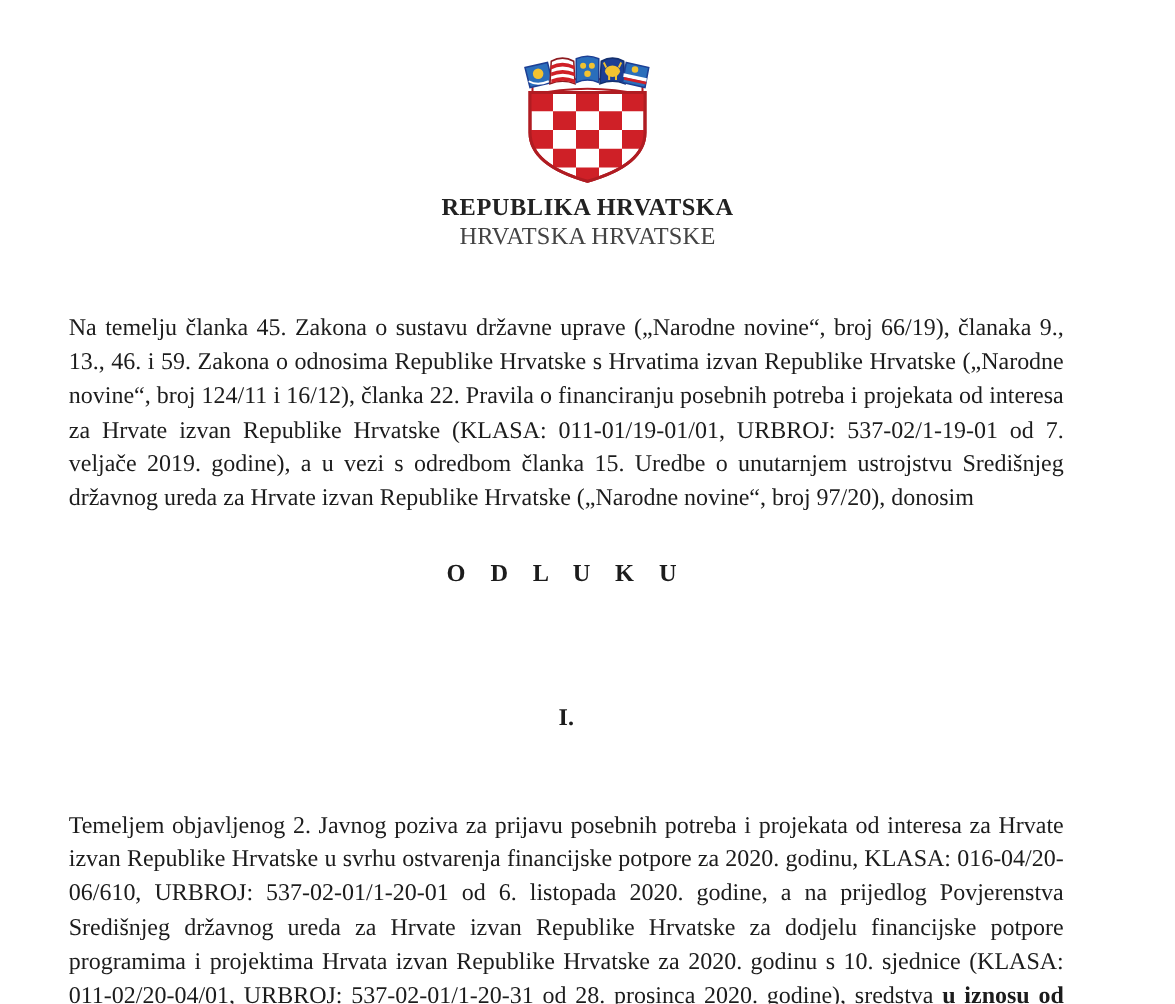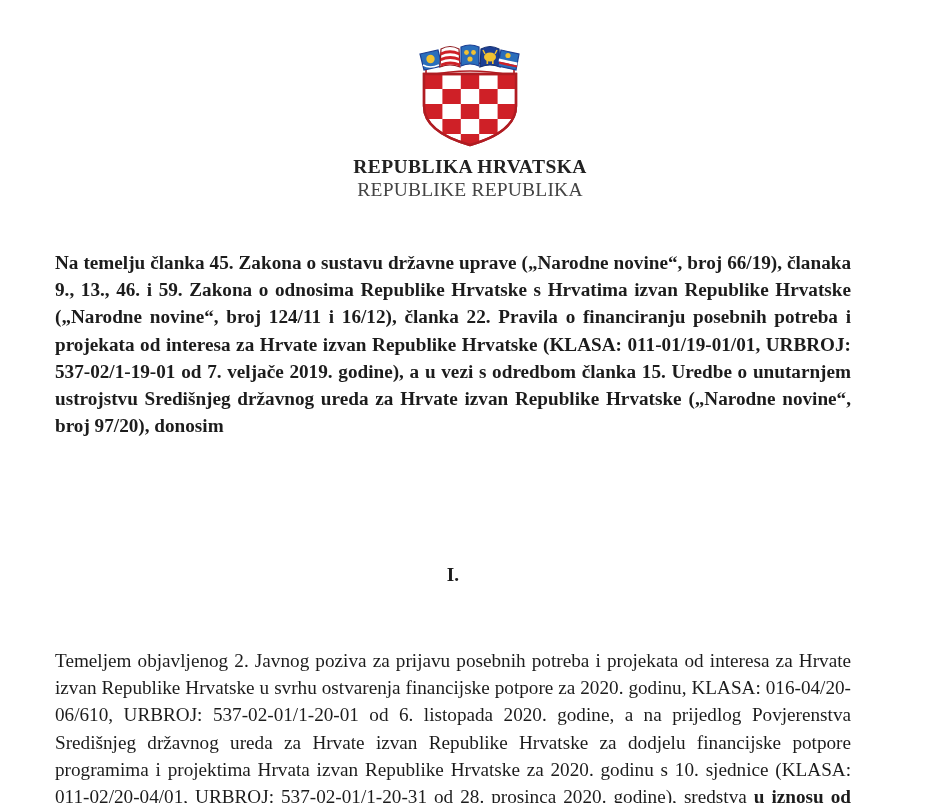--- a/index.html
+++ b/index.html
@@ -65,21 +65,21 @@
   }
   .para {
     text-align: justify;
     text-justify: inter-word;
     font-size: 19.2px;
     line-height: 27.2px;
     color: #1c1c1c;
     margin: 0;
     hyphens: none;
   }
-  .para-preamble { top: 249px; font-weight: bold; }
+  .para-preamble { top: 249px; }
   .para-final    { top: 647px; }
 
   .para b { font-weight: bold; }
 
   
   .heading-center {
     position: absolute;
     left: 55px;
     width: 796px;
     text-align: center;
@@ -178,24 +178,25 @@
         <rect x="50.8" y="90" width="18.4" height="15" fill="#cf2027"></rect>
         <rect x="87.6" y="90" width="18.4" height="15" fill="#cf2027"></rect>
       </g>
 
       <path d="M14,30 L106,30 L106,62 Q106,88 60,101 Q14,88 14,62 Z" fill="none" stroke="#b01c22" stroke-width="2.4"></path>
     </svg>
   </div>
 
   <div class="org-header">
     <div class="org-line-1">REPUBLIKA HRVATSKA</div>
-    <div class="org-line-3">REPUBLIKE REPUBLIKA</div>
+    <div class="org-line-3">HRVATSKA HRVATSKE</div>
   </div>
 
   <p class="para body-block para-preamble">Na temelju članka 45. Zakona o sustavu državne uprave („Narodne novine“, broj 66/19), članaka 9., 13., 46. i 59. Zakona o odnosima Republike Hrvatske s Hrvatima izvan Republike Hrvatske („Narodne novine“, broj 124/11 i 16/12), članka 22. Pravila o financiranju posebnih potreba i projekata od interesa za Hrvate izvan Republike Hrvatske (KLASA: 011-01/19-01/01, URBROJ: 537-02/1-19-01 od 7. veljače 2019. godine), a u vezi s odredbom članka 15. Uredbe o unutarnjem ustrojstvu Središnjeg državnog ureda za Hrvate izvan Republike Hrvatske („Narodne novine“, broj 97/20), donosim</p>
 
+  <div class="heading-center odluku-title">O D L U K U</div>
 
 
   <div class="heading-center section-numeral">I.</div>
 
   <p class="para body-block para-final"><span>Temeljem objavljenog 2. Javnog poziva za prijavu posebnih potreba i projekata od interesa za Hrvate izvan Republike Hrvatske u svrhu ostvarenja financijske potpore za 2020. godinu, KLASA: 016-04/20-06/610, URBROJ: 537-02-01/1-20-01 od 6. listopada 2020. godine, a na prijedlog Povjerenstva Središnjeg državnog ureda za Hrvate izvan Republike Hrvatske za dodjelu financijske potpore programima i projektima Hrvata izvan Republike Hrvatske za 2020. godinu s 10. sjednice (KLASA: 011-02/20-04/01, URBROJ: 537-02-01/1-20-31 od 28. prosinca 2020. godine), sredstva </span><b>u iznosu od 950.000,00 kuna</b><span> dodjeljuju se na sljedeći način:</span></p>
 
 </div>
 
 </body></html>

